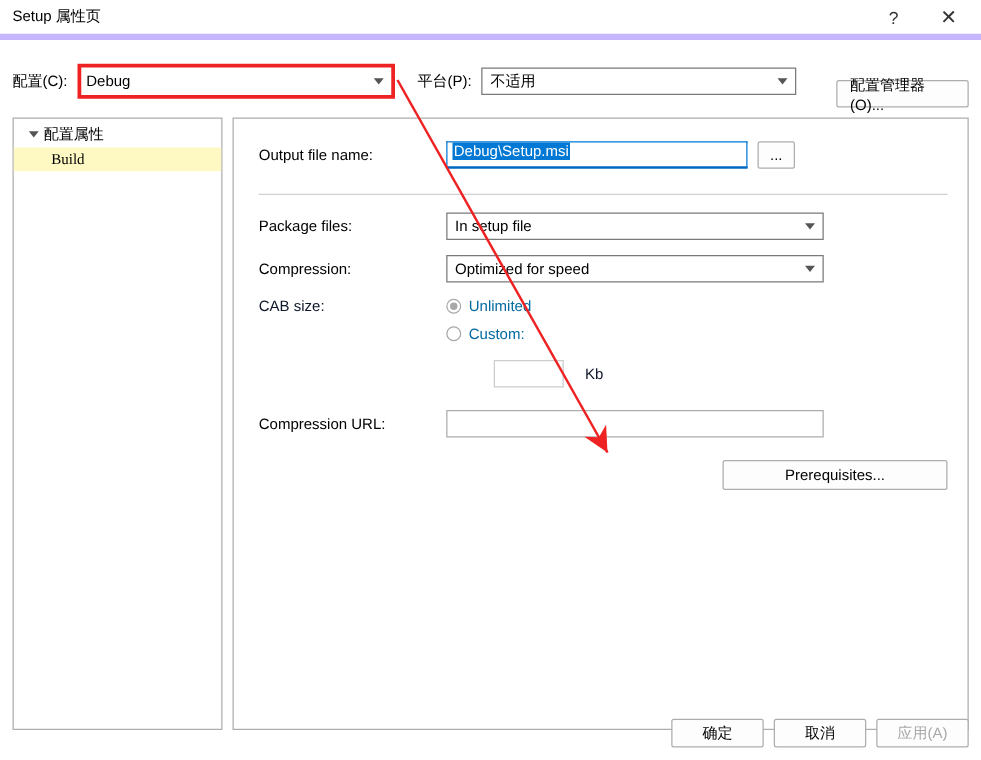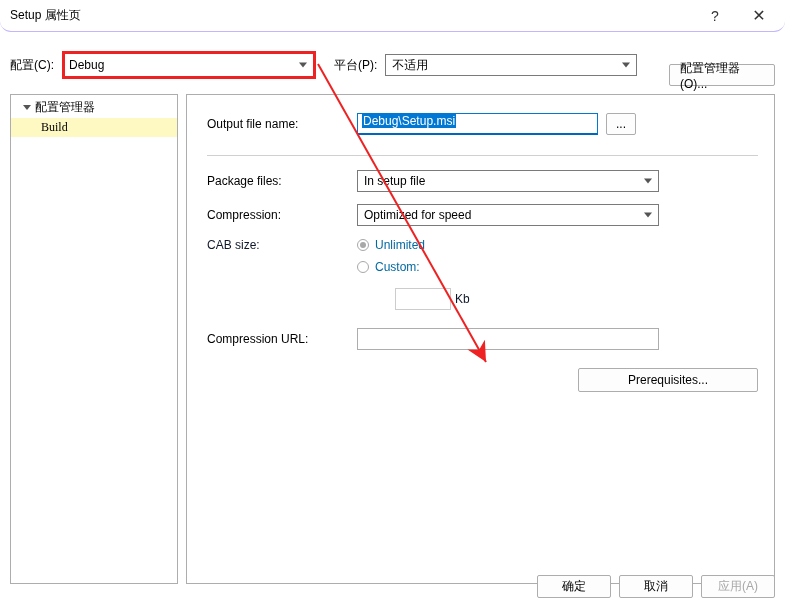--- a/index.html
+++ b/index.html
@@ -11,22 +11,21 @@
       width: 785px;
       height: 608px;
       overflow: hidden;
       position: relative;
     }
     .titlebar {
       height: 32px;
       display: flex;
       align-items: center;
       padding: 0 4px 0 10px;
-      border-bottom: 1px solid #c4b5fd;
-      border-radius: 11px;
+      border-bottom: 5px solid #c4b5fd;
     }
     .titlebar-title { flex: 1; font-size: 12px; }
     .titlebar-btn {
       width: 44px; height: 30px;
       display: flex; align-items: center; justify-content: center;
       font-size: 14px; color: #333;
     }
     .titlebar-btn.close { font-size: 16px; }
     .topbar {
       display: flex;
@@ -191,21 +190,21 @@
   <div style="flex:1"></div>
   <div class="btn" style="width:106px;margin-top:20px;">
     <span>配置管理器(O)...</span>
   </div>
 </div>
 
 <div class="content">
   <div class="tree">
     <div class="tree-node">
       <span class="tree-caret"></span>
-      <span>配置管理器</span>
+      <span>配置属性</span>
     </div>
     <div class="tree-child">
       <span>Build</span>
     </div>
   </div>
 
   <div class="formpanel">
     <div class="row hgap">
       <div class="rowlabel">Output file name:</div>
       <div id="output-file-input" class="textinput focused">
@@ -236,21 +235,21 @@
       <div class="rowlabel disabled">CAB size:</div>
       <div style="display:flex;flex-direction:column;">
         <label class="radio selected">
           <span class="circle"></span>
           <span>Unlimited</span>
         </label>
         <label class="radio">
           <span class="circle"></span>
           <span>Custom:</span>
         </label>
-        <div style="display:flex;align-items:center;gap:4px;margin-top:6px;">
+        <div style="display:flex;align-items:center;gap:17px;margin-top:6px;">
           <input class="textinput disabled cabfield" disabled="" style="">
           <span class="disabled">Kb</span>
         </div>
       </div>
     </div>
 
     <div class="row" style="margin-top:18px;">
       <div class="rowlabel">Compression URL:</div>
       <input id="install-url" class="textinput" style="">
     </div>

